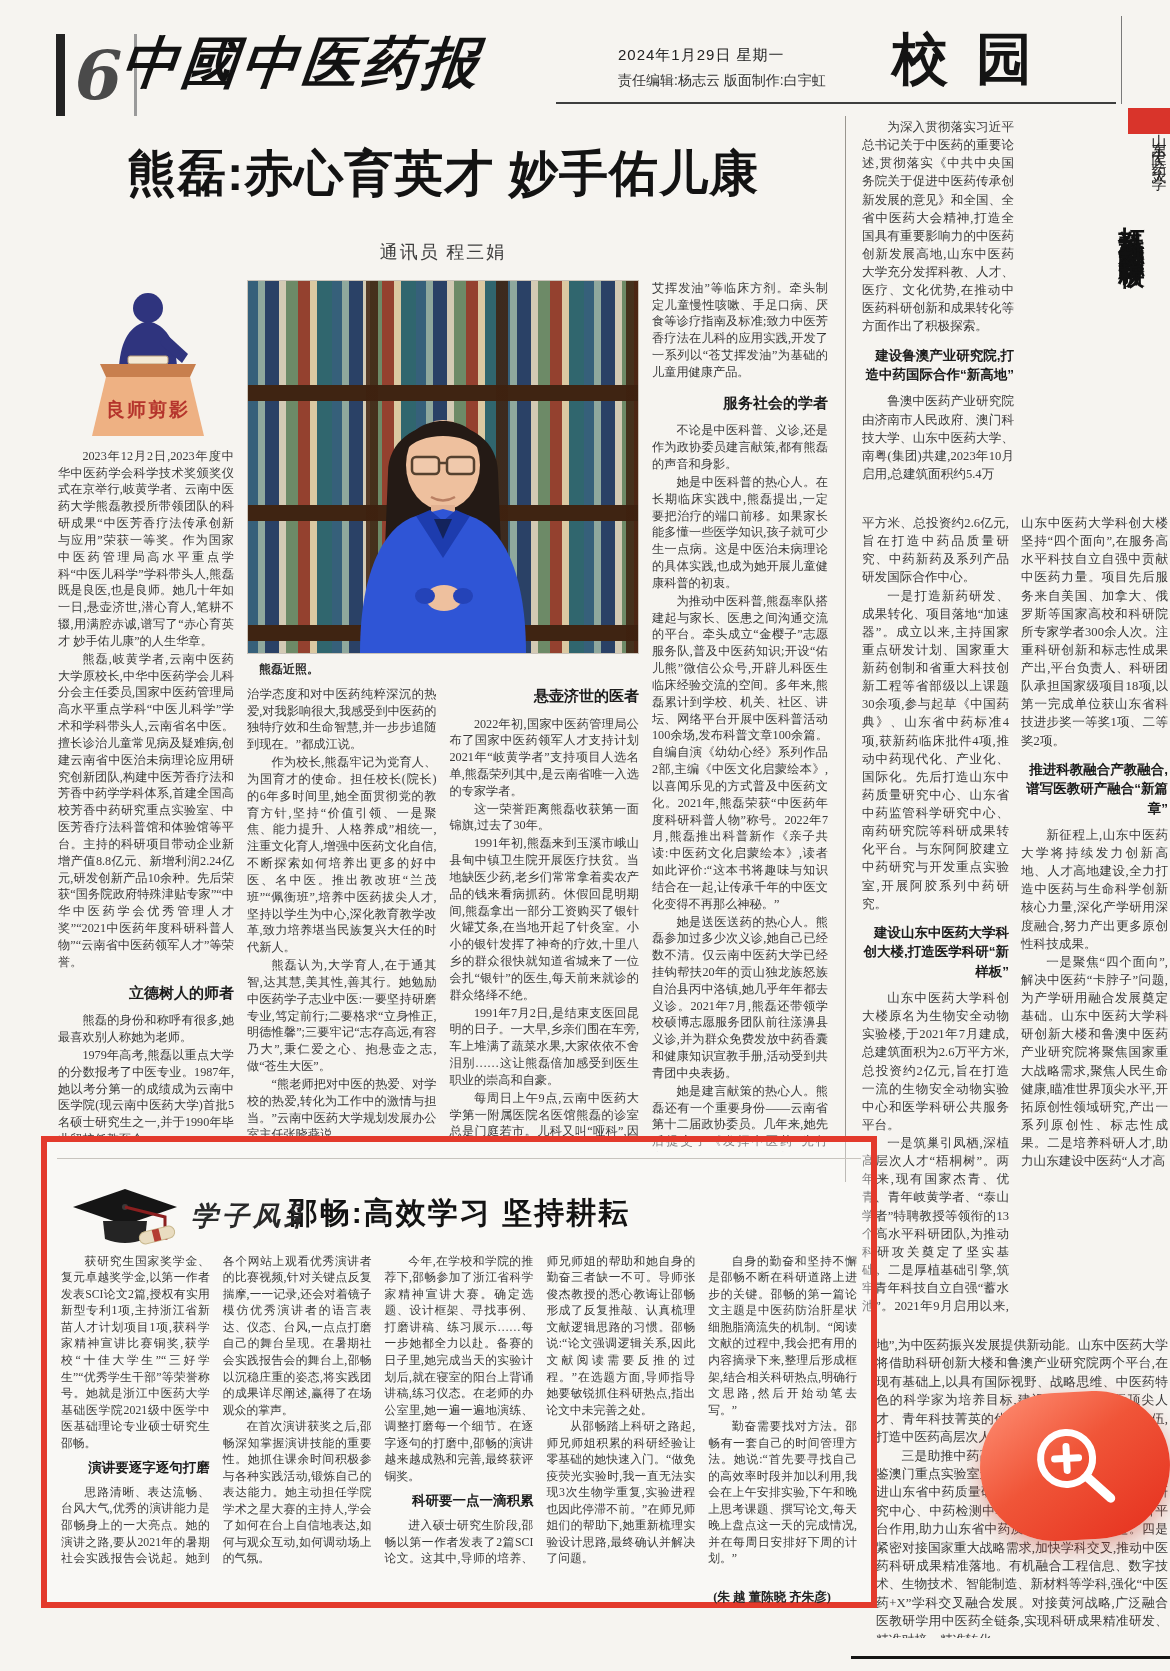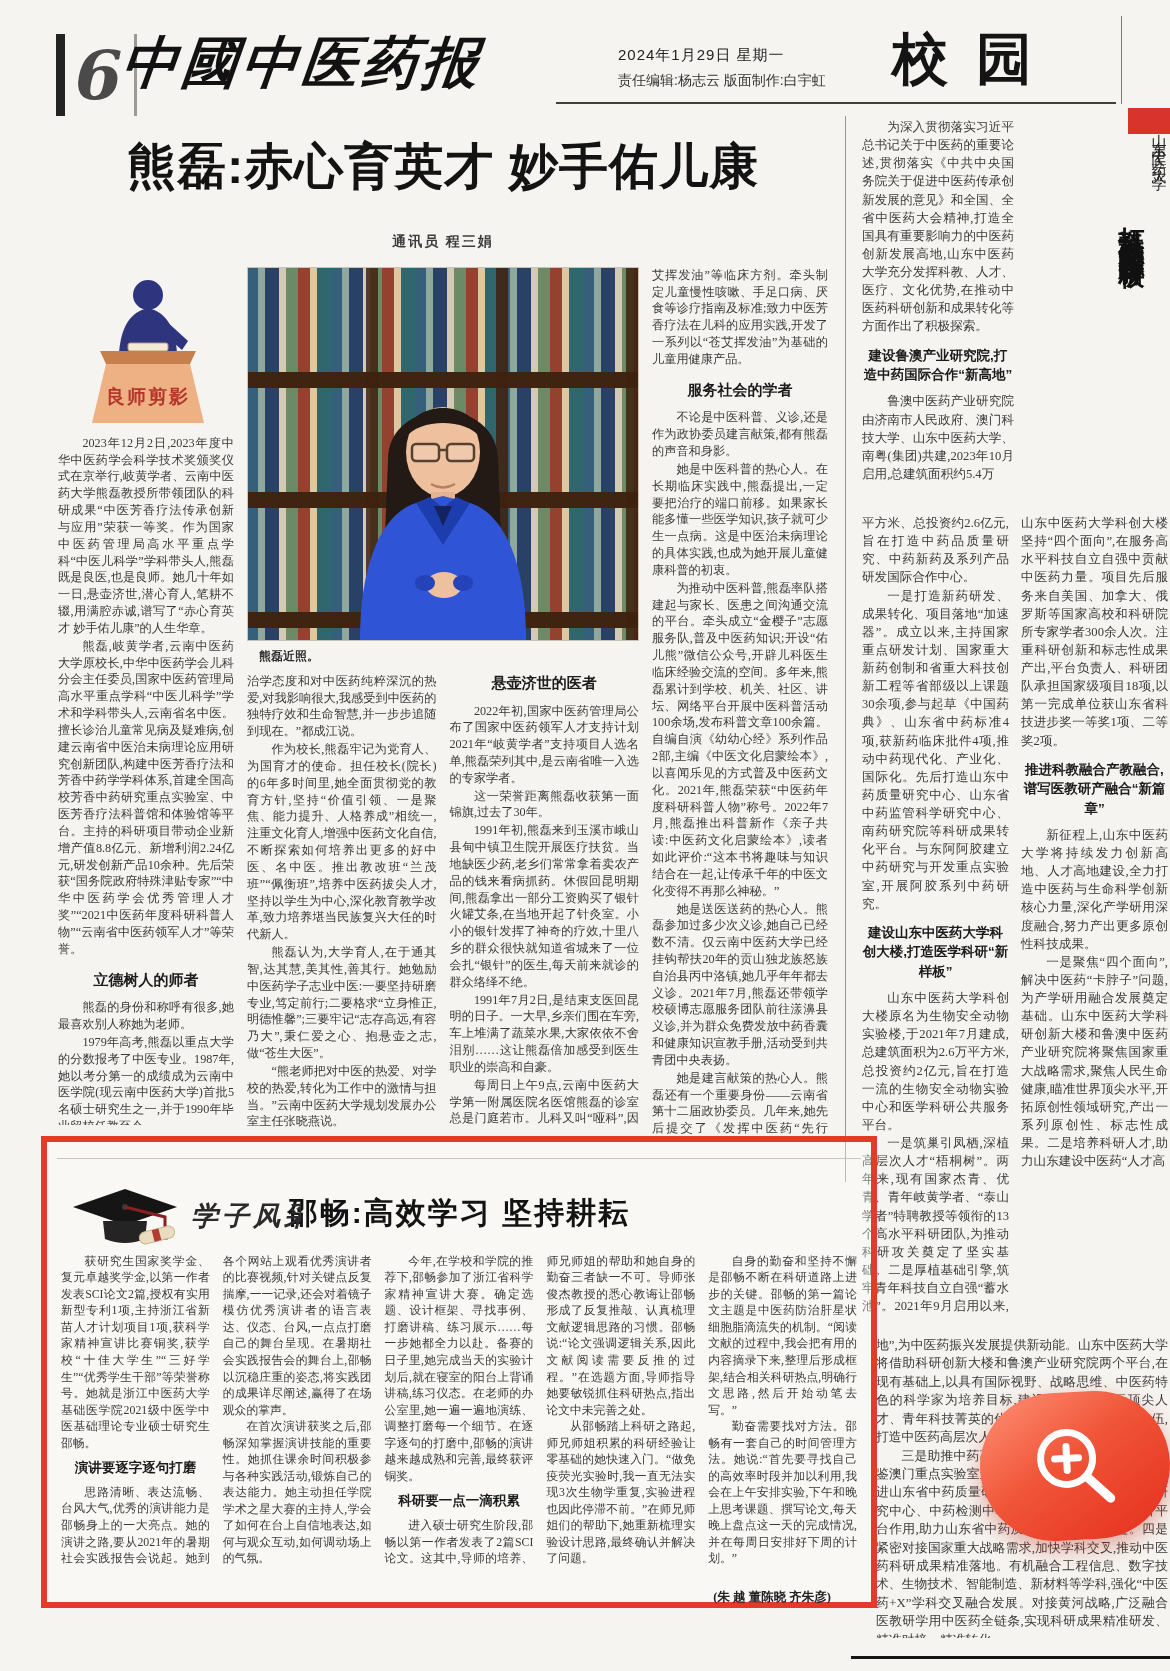--- a/index.html
+++ b/index.html
@@ -17,29 +17,29 @@
   .dateline{left:618px;top:46px;font-family:"Liberation Sans",sans-serif;}
   .date-main{font-size:15px;color:#222;letter-spacing:1px;}
   .date-sub{font-size:14px;color:#333;margin-top:7px;}
   .section-title{left:892px;top:22px;font-size:56px;font-weight:900;letter-spacing:28px;color:#141414;}
   .header-rule{left:556px;top:102px;width:560px;height:2px;background:#3e3e3e;}
   .header-vrule{left:1121px;top:16px;width:1px;height:88px;background:#7a7a7a;}
   .corner-mark{left:1128px;top:108px;width:42px;height:26px;background:#d9342b;}
 
   
   p{margin:0;text-indent:2em;text-align:justify;}
-  .subhead{text-indent:0;text-align:center;font-family:"Liberation Sans",sans-serif;
+  .subhead{text-indent:0;text-align:right;font-family:"Liberation Sans",sans-serif;
            font-weight:bold;color:#1c1c1c;}
   .cont{text-indent:0;}
 
   
   .main-art{left:58px;top:126px;width:770px;}
   .main-headline{font-family:"Liberation Sans",sans-serif;font-weight:900;font-size:49px;
-                 letter-spacing:1px;text-align:center;color:#131313;margin-top:8px;}
-  .main-byline{text-align:center;font-size:14px;color:#3c3c3c;margin-top:10px;letter-spacing:2px;font-weight:bold;}
+                 letter-spacing:1px;text-align:center;color:#131313;margin-top:15px;}
+  .main-byline{text-align:center;font-size:18px;color:#3c3c3c;margin-top:10px;letter-spacing:2px;}
   .art-cols{display:flex;gap:13px;margin-top:16px;height:872px;overflow:hidden;}
   .col-narrow{width:176px;overflow:hidden;}
   .col-wide{flex:1;overflow:hidden;}
   .colflow{font-size:12.2px;line-height:1.38;overflow:hidden;column-fill:auto;}
   .colflow p{margin-bottom:1px;}
   .main-art .subhead{font-size:15px;margin:12px 0 9px;}
   .col1-flow{height:690px;}
   .col23-flow{height:458px;column-count:2;column-gap:13px;}
   .col4-flow{height:872px;}
   .badge1{display:block;margin:0 auto 10px;}

